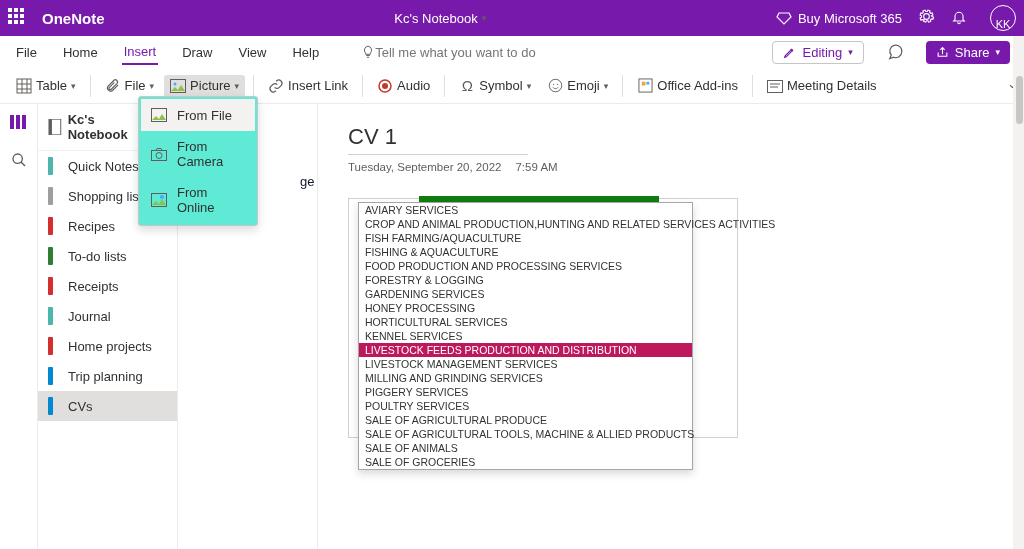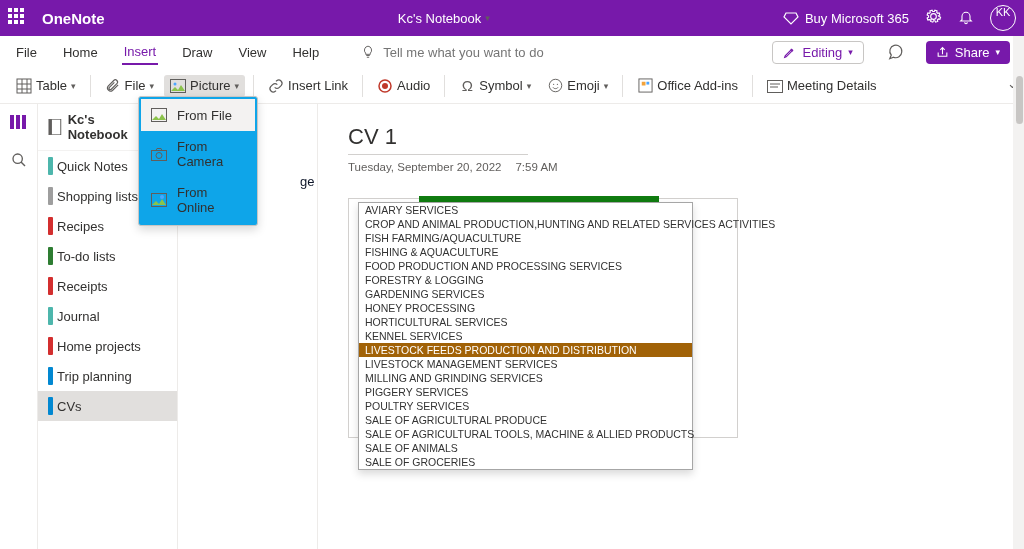--- a/index.html
+++ b/index.html
@@ -7,27 +7,27 @@
   .app { display: flex; flex-direction: column; width: 1024px; height: 549px; position: relative; }
 
   
   .titlebar { height: 36px; background: #7719AA; color: #fff; display: flex; align-items: center; padding: 0 8px; }
   .waffle { width: 20px; height: 20px; display: grid; grid-template-columns: repeat(3,4px); grid-template-rows: repeat(3,4px); gap: 2px; }
   .waffle span { background: #fff; width: 4px; height: 4px; }
   .app-name { margin-left: 14px; font-weight: 600; font-size: 15px; }
   .tb-center { flex: 1; text-align: center; font-size: 13px; display:flex; align-items:center; justify-content:center; gap:4px;}
   .tb-right { display: flex; align-items: center; gap: 16px; }
   .tb-btn { display: flex; align-items: center; gap: 6px; cursor: pointer; font-size: 13px; }
-  .avatar { width: 26px; height: 26px; border-radius: 50%; border: 1px solid #fff; display:flex; align-items:flex-start; justify-content:center; font-size:11px; }
+  .avatar { width: 26px; height: 26px; border-radius: 50%; border: 1px solid #fff; display:flex; align-items:flex-end; justify-content:center; font-size:11px;margin-left:7px; }
 
   
   .menubar { height: 32px; display:flex; align-items:center; padding: 0 14px; gap: 20px; border-bottom: 0px; }
   .menu-item { font-size:13px; cursor:pointer; padding:4px 2px; }
   .menu-item.active { color:#7719AA; border-bottom:2px solid #7719AA; font-weight:400; }
-  .search-wrap { display:flex; align-items:center; gap:8px; color:#605e5c; flex:1; margin-left:20px;}
+  .search-wrap { display:flex; align-items:center; color:#605e5c; flex:1; margin-left:20px;}
   .search-input { border:none; outline:none; font-size:13px; color:#605e5c; width:180px; }
   .right-actions { display:flex; align-items:center; gap:20px; margin-left:auto;}
   .editing-pill { border:1px solid #c8c6c4; border-radius:4px; padding:3px 10px; display:flex; align-items:center; gap:6px; color:#7719AA; font-size:13px; cursor:pointer;}
   .share-pill { background:#7719AA; color:#fff; border-radius:4px; padding:4px 10px; display:flex; align-items:center; gap:6px; font-size:13px; cursor:pointer;}
 
   
   .ribbon { height: 36px; display:flex; align-items:center; padding:0 10px; gap:4px; border-bottom:1px solid #edebe9; position:relative;}
   .ribbon-group { display:flex; align-items:center; gap:4px; padding:3px 6px; border-radius:3px; cursor:pointer; }
   .ribbon-group.active { background:#e1dfdd; }
   .ribbon-sep { width:1px; height:22px; background:#e1dfdd; margin:0 4px;}
@@ -36,39 +36,39 @@
   .ribbon-expand { position:absolute; right:6px; top:8px; cursor:pointer; color:#605e5c;}
 
   
   .body { flex:1; display:flex; min-height:0;}
   .rail { width:38px; border-right:1px solid #edebe9; display:flex; flex-direction:column; align-items:center; padding-top:8px; gap:18px;}
   .rail-item { width:20px; height:20px; display:flex; align-items:center; justify-content:center; color:#605e5c; cursor:pointer;}
   .rail-item.active svg rect { fill:#7719AA;}
 
   .nav-col { width:140px; border-right:1px solid #edebe9; display:flex; flex-direction:column; position:relative;}
   .nb-header { padding:8px 10px; font-weight:600; display:flex; align-items:center; gap:6px; cursor:pointer; border-bottom:1px solid #f3f2f1;}
-  .section-item { padding:6px 10px 6px 10px; display:flex; align-items:center; gap:4px; cursor:pointer; font-size:13px;}
+  .section-item { padding:6px 10px 6px 10px; display:flex; align-items:center; gap:15px; cursor:pointer; font-size:13px;}
   .section-item.selected { background:#e1dfdd;}
   .section-color { width:5px; height:18px; border-radius:1px;}
 
   .pages-col { width:140px; border-right:1px solid #edebe9; position:relative;}
   .page-item { padding:8px 12px; font-size:13px;}
   
   .content { flex:1; padding:18px 30px; position:relative; overflow:hidden;}
   .page-title { font-size:22px; color:#323130; padding:2px 0 4px 0; border-bottom:1px solid #d2d0ce; width:180px;}
   .page-meta { color:#605e5c; font-size:11.5px; margin-top:6px; display:flex; gap:14px;}
 
   .note-frame { position:absolute; left:30px; top:94px; width:390px; border:1px solid #d2d0ce; }
   .note-top { height:6px; background:#107c10; width:240px; margin-left:70px; margin-top:-1px; position:relative; top:-2px;}
   .dropdown-overlay { position:absolute; left:40px; top:98px; width:335px; background:#fff; border:1px solid #a6a6a6; box-shadow:0 4px 8px rgba(0,0,0,0.15); font-family: Arial, sans-serif;}
   .dd-item { padding:1px 6px; font-size:10.5px; color:#333; cursor:pointer; white-space:nowrap;}
-  .dd-item.hl { background:#a16207; color:#fff;}
-
-  
-  .picture-menu { position:absolute; left:138px; top:96px; width:120px; background:#0ea5e9; border:1px solid #c8c6c4; box-shadow:0 4px 10px rgba(0,0,0,0.15); z-index:40; border-radius:3px; padding:2px;}
+  .dd-item.hl { background:#be185d; color:#fff;}
+
+  
+  .picture-menu { position:absolute; left:138px; top:96px; width:120px; background:#5eead4; border:1px solid #c8c6c4; box-shadow:0 4px 10px rgba(0,0,0,0.15); z-index:40; border-radius:3px; padding:2px;}
   .pm-item { padding:8px 10px; display:flex; align-items:center; gap:10px; cursor:pointer; font-size:13px;}
   .pm-item:hover, .pm-item.hover { background:#f3f2f1;}
 
   .global-scroll { position:absolute; right:0; top:36px; bottom:0; width:11px; background:#f3f2f1;}
   .global-thumb { position:absolute; right:1px; top:40px; width:7px; height:48px; background:#c8c6c4; border-radius:4px;}
 
   .chat-bubble {width:22px;height:22px;display:flex;align-items:center;justify-content:center;color:#605e5c;cursor:pointer;}
 </style>
 </head>
 <body>

